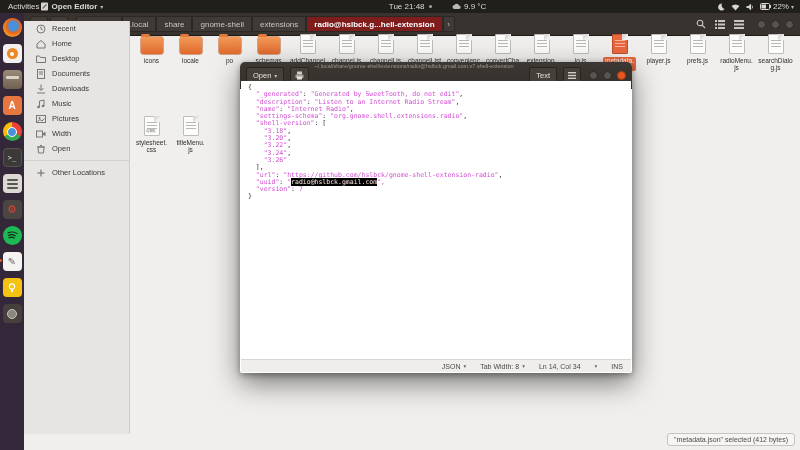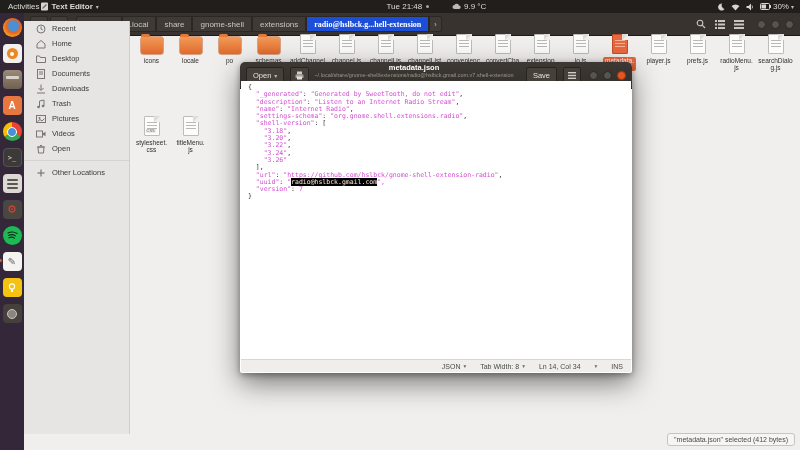--- a/index.html
+++ b/index.html
@@ -24,21 +24,21 @@
   
   #files-win{left:24px;top:13px;width:776px;height:437px;background:#f0efed;z-index:10;}
   #files-toolbar{left:0;top:0;width:776px;height:23px;background:#38332f;border-bottom:1px solid #1d1b18;
                  display:flex;align-items:center;color:#d8d4d0;font-size:8px;padding:0 6px;box-sizing:border-box;}
   .navbtns{display:flex;gap:2px;margin-right:8px;}
   .navbtn{width:16px;height:15px;border:1px solid #2a2724;border-radius:2px;background:#423d38;color:#cfcbc7;
           display:flex;align-items:center;justify-content:center;font-size:9px;line-height:1;}
   #crumbs{display:flex;align-items:center;height:16px;}
   .crumb{padding:2px 7px;border:1px solid #2a2724;background:#3f3a35;height:16px;box-sizing:border-box;
          display:flex;align-items:center;gap:3px;white-space:nowrap;color:#c9c5c0;}
-  .crumb.current{background:#1d4ed8;color:#fff;font-weight:bold;font-family:Liberation Serif, serif;}
+  .crumb.current{background:#7f1d1d;color:#fff;font-weight:bold;}
   .crumb:first-child{border-radius:2px 0 0 2px;}
   .crumb-chev{padding:2px 4px;border:1px solid #2a2724;background:#3f3a35;height:16px;box-sizing:border-box;
               display:flex;align-items:center;color:#c9c5c0;border-radius:0 2px 2px 0;font-size:7px;}
   #ftb-right{margin-left:auto;display:flex;align-items:center;gap:9px;}
   .wctrl{display:flex;gap:5px;margin-left:4px;}
   .circle{width:9px;height:9px;border-radius:50%;background:#58534e;border:1px solid #2a2724;box-sizing:border-box;}
   .circle.close-active{background:#e95420;border-color:#a33b14;}
   
   #sidebar{left:0;top:8px;width:106px;height:413px;background:#e7e5e3;border-right:1px solid #d0cecb;box-sizing:border-box;}
   .side-item{display:flex;align-items:center;gap:6px;height:15px;padding-left:12px;font-size:7.5px;color:#3a3a3a;}
@@ -94,21 +94,21 @@
 <body>
 
 <div id="topbar" class="abs">
   <div class="left">
     <span>Activities</span>
     <span class="tb-app">
       <svg width="9" height="9" viewBox="0 0 9 9">
           <rect x="1" y="0.5" width="7" height="8" rx="1" fill="#d8d4d0"></rect>
           <path d="M2.5 5.5 L6 2 L7 3 L3.5 6.5 L2.2 6.8 Z" fill="#6e6a66"></path>
         </svg>
-      <span>Text Editor</span>
+      <span>Open Editor</span>
       <span class="tb-caret">▾</span>
     </span>
   </div>
   <div class="mid">
     <span>Tue 21:48</span>
     <span style="width:3px;height:3px;border-radius:50%;background:#a8a29c;display:inline-block;"></span>
   </div>
   <span class="weather">
     <svg width="9" height="7" viewBox="0 0 9 7">
         <path d="M2.5 6 a2 2 0 0 1 0-4 a2.4 2.4 0 0 1 4.5 .6 a1.7 1.7 0 0 1 0 3.4 Z" fill="#bdb8b3"></path>
@@ -125,21 +125,21 @@
     <svg width="8" height="8" viewBox="0 0 8 8">
         <path d="M0.5 3 h2 l2.5-2.5 v7 L2.5 5 h-2 Z" fill="#d8d4d0"></path>
         <path d="M6 2.5 a2.5 2.5 0 0 1 0 3" stroke="#d8d4d0" fill="none" stroke-width="0.8"></path>
       </svg>
     <span style="display:flex;align-items:center;gap:2px;">
       <svg width="11" height="7" viewBox="0 0 11 7">
           <rect x="0.5" y="0.5" width="9" height="6" rx="1" fill="none" stroke="#d8d4d0"></rect>
           <rect x="1.5" y="1.5" width="4.5" height="4" fill="#d8d4d0"></rect>
           <rect x="10" y="2" width="1" height="3" fill="#d8d4d0"></rect>
         </svg>
-      <span>30%</span>
+      <span>22%</span>
       <span class="tb-caret">▾</span>
     </span>
   </div>
 </div>
 
 <div id="dock" class="abs">
     <div class="dock-item">
       <div class="dock-ic" style="border-radius:50%;background:radial-gradient(circle at 55% 42%, #4a90d9 0 30%, #e8641c 45%, #f7a325 75%, #d35400 100%);"></div>
     </div>
     <div class="dock-item">
@@ -289,36 +289,36 @@
           <line x1="1" y1="9" x2="9" y2="9" stroke="#7a7671"></line>
         </svg>
         <span>Downloads</span>
       </div>
       <div class="side-item">
         <svg width="10" height="10" viewBox="0 0 10 10">
           <path d="M3.5 8 V2 L8 1 V7" stroke="#7a7671" fill="none" stroke-width="1"></path>
           <circle cx="2.5" cy="8" r="1.3" fill="#7a7671"></circle>
           <circle cx="7" cy="7" r="1.3" fill="#7a7671"></circle>
         </svg>
-        <span>Trash</span>
+        <span>Music</span>
       </div>
       <div class="side-item">
         <svg width="10" height="10" viewBox="0 0 10 10">
           <rect x="0.5" y="1.5" width="9" height="7" fill="none" stroke="#7a7671" stroke-width="1"></rect>
           <circle cx="3.5" cy="4" r="1" fill="#7a7671"></circle>
           <path d="M1.5 7.5 L4 5.5 L6 7 L8.5 4.5" stroke="#7a7671" fill="none"></path>
         </svg>
         <span>Pictures</span>
       </div>
       <div class="side-item">
         <svg width="10" height="10" viewBox="0 0 10 10">
           <rect x="0.5" y="2" width="6" height="6" fill="none" stroke="#7a7671" stroke-width="1"></rect>
           <path d="M6.5 4.5 L9.5 2.7 V7.3 L6.5 5.5 Z" fill="#7a7671"></path>
         </svg>
-        <span>Videos</span>
+        <span>Width</span>
       </div>
       <div class="side-item">
         <svg width="10" height="10" viewBox="0 0 10 10">
           <path d="M2 3 h6 l-.5 6 h-5 Z" fill="none" stroke="#7a7671" stroke-width="1"></path>
           <line x1="1" y1="3" x2="9" y2="3" stroke="#7a7671"></line>
           <line x1="4" y1="1.5" x2="6" y2="1.5" stroke="#7a7671"></line>
         </svg>
         <span>Open</span>
       </div>
       <div id="side-divider"></div>
@@ -473,26 +473,25 @@
       <span class="tb-caret">▾</span>
     </div>
     <div class="ed-btn" style="padding:0 4px;">
       <svg width="9" height="9" viewBox="0 0 9 9">
           <rect x="2" y="0.5" width="5" height="3" fill="#cfcbc7"></rect>
           <rect x="0.5" y="3.5" width="8" height="3.5" rx="0.5" fill="#a6a29d"></rect>
           <rect x="2" y="5.5" width="5" height="3" fill="#e4e1dd"></rect>
         </svg>
     </div>
     <div id="ed-titlebox">
-      <div id="ed-title">metadata.json</div>
       <div id="ed-subtitle">~/.local/share/gnome-shell/extensions/radio@hslbck.gmail.com.v7.shell-extension</div>
     </div>
     <div id="ed-right">
       <div class="ed-btn">
-        <span>Save</span>
+        <span>Text</span>
       </div>
       <div class="ed-btn" style="padding:0 4px;">
         <svg width="8" height="7" viewBox="0 0 8 7">
             <rect y="0" width="8" height="1.4" fill="#cfcbc7"></rect>
             <rect y="2.8" width="8" height="1.4" fill="#cfcbc7"></rect>
             <rect y="5.6" width="8" height="1.4" fill="#cfcbc7"></rect>
           </svg>
       </div>
       <div class="wctrl" style="margin-left:2px;">
         <div class="circle"></div>

